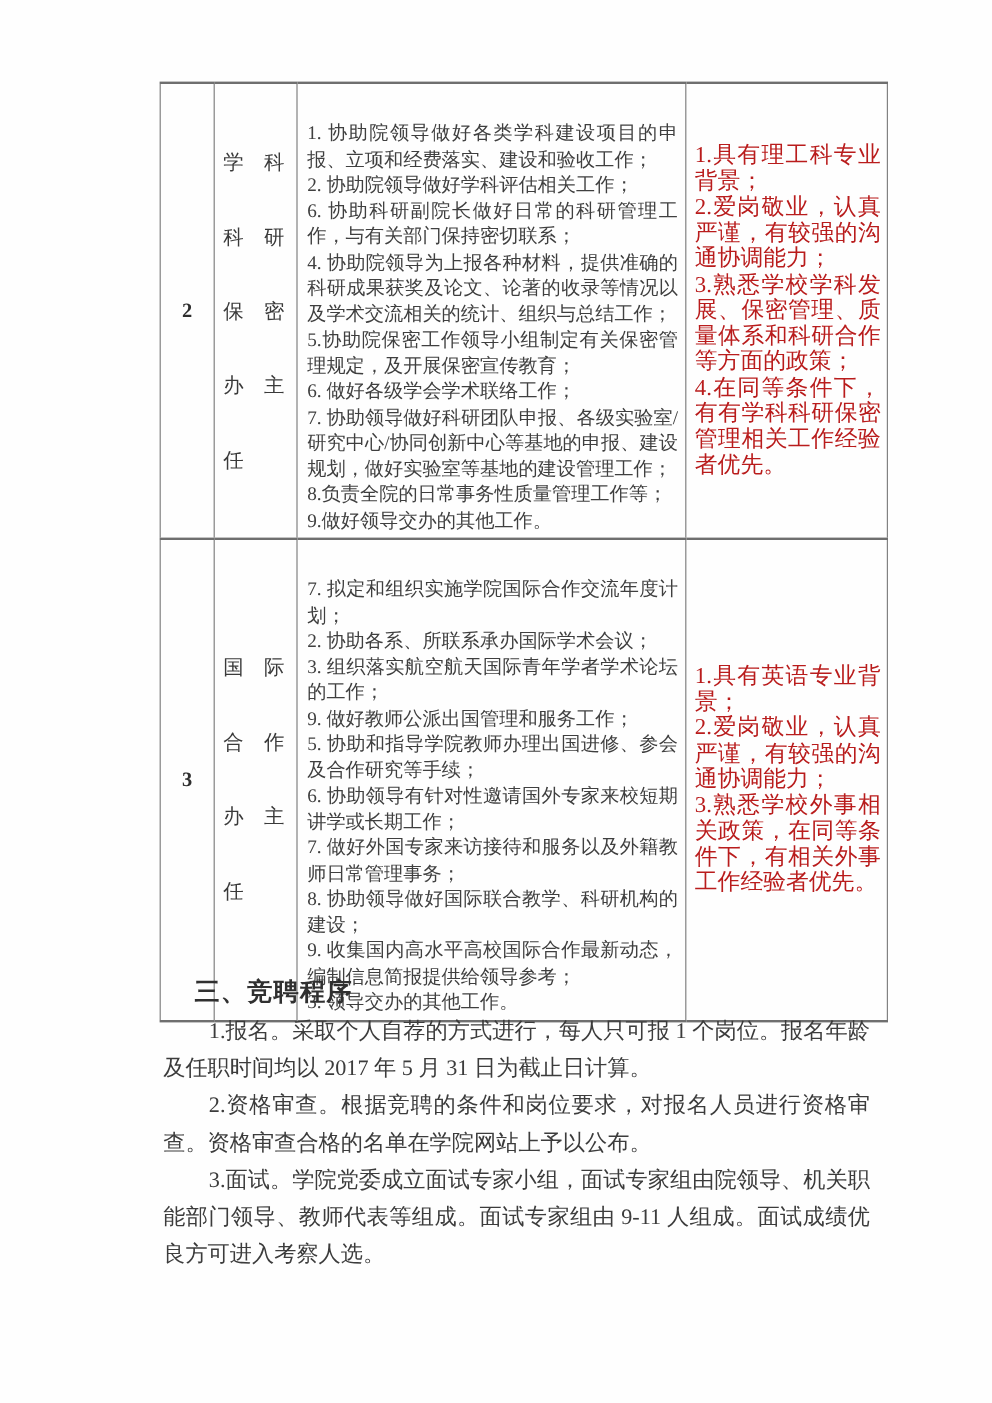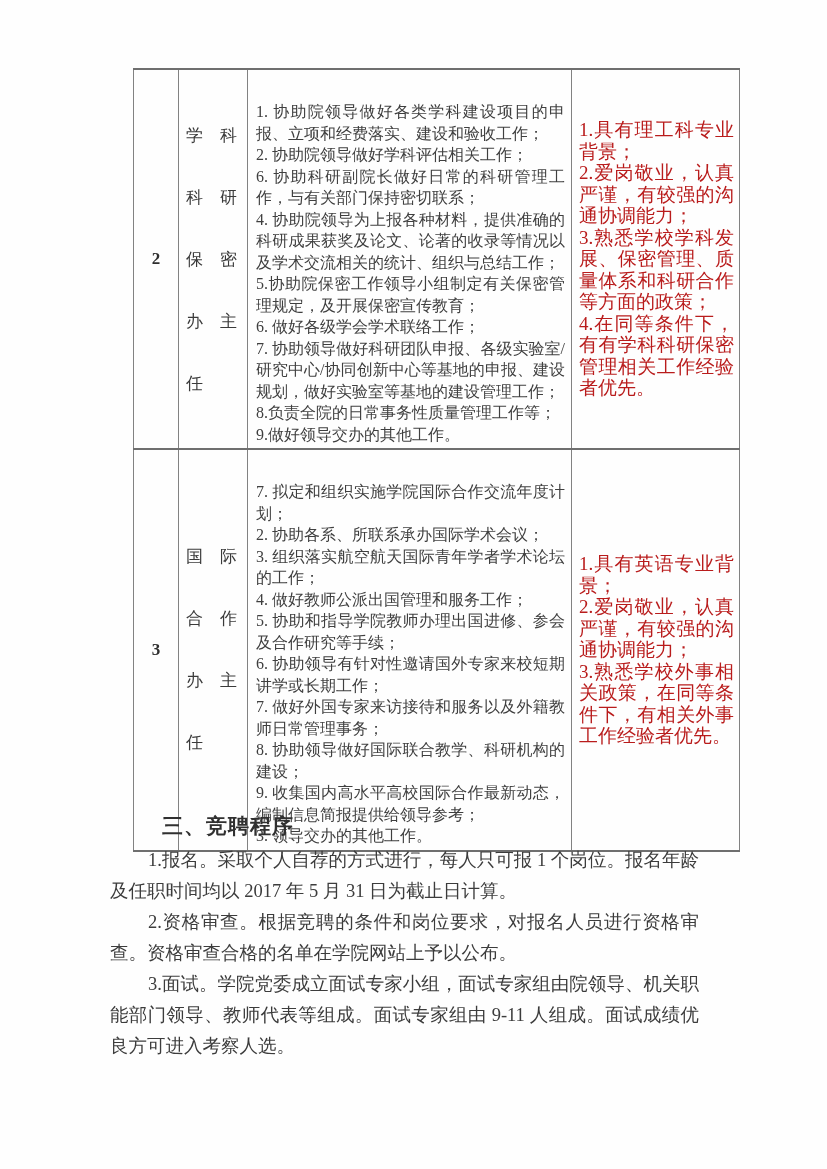--- a/index.html
+++ b/index.html
@@ -34,21 +34,21 @@
   .reqs{padding:2px 5px 2px 7px;font-size:19px;line-height:21.5px;color:#b91c1c;}
   .req{text-align:justify;}
 
   
   .section-heading{
     position:absolute;left:162px;top:812px;
     font-size:21px;font-weight:bold;color:#303030;
     letter-spacing:1px;
   }
   .paragraphs{
-    position:absolute;left:110px;top:845px;width:589px;
+    position:absolute;left:136px;top:845px;width:589px;
     font-size:18.5px;line-height:31px;color:#3c3c3c;
   }
   .para{margin:0;text-indent:38px;text-align:justify;}
 </style>
 </head>
 <body>
 
 <div class="page">
 
   <table class="pos-table">
@@ -103,21 +103,21 @@
               <div class="pos-line">办　主</div>
               <div class="pos-line">任</div>
             </div>
         </td>
         <td class="col-duties">
           <div class="duties">
 
           <div class="duty">7. 拟定和组织实施学院国际合作交流年度计划；</div>
               <div class="duty">2. 协助各系、所联系承办国际学术会议；</div>
               <div class="duty">3. 组织落实航空航天国际青年学者学术论坛的工作；</div>
-              <div class="duty">4. 做好教师公派出国管理和服务工作；</div>
+              <div class="duty">9. 做好教师公派出国管理和服务工作；</div>
               <div class="duty">5. 协助和指导学院教师办理出国进修、参会及合作研究等手续；</div>
               <div class="duty">6. 协助领导有针对性邀请国外专家来校短期讲学或长期工作；</div>
               <div class="duty">7. 做好外国专家来访接待和服务以及外籍教师日常管理事务；</div>
               <div class="duty">8. 协助领导做好国际联合教学、科研机构的建设；</div>
               <div class="duty">9. 收集国内高水平高校国际合作最新动态，编制信息简报提供给领导参考；</div>
               <div class="duty">3. 领导交办的其他工作。</div>
             </div>
         </td>
         <td class="col-req">
           <div class="reqs">

